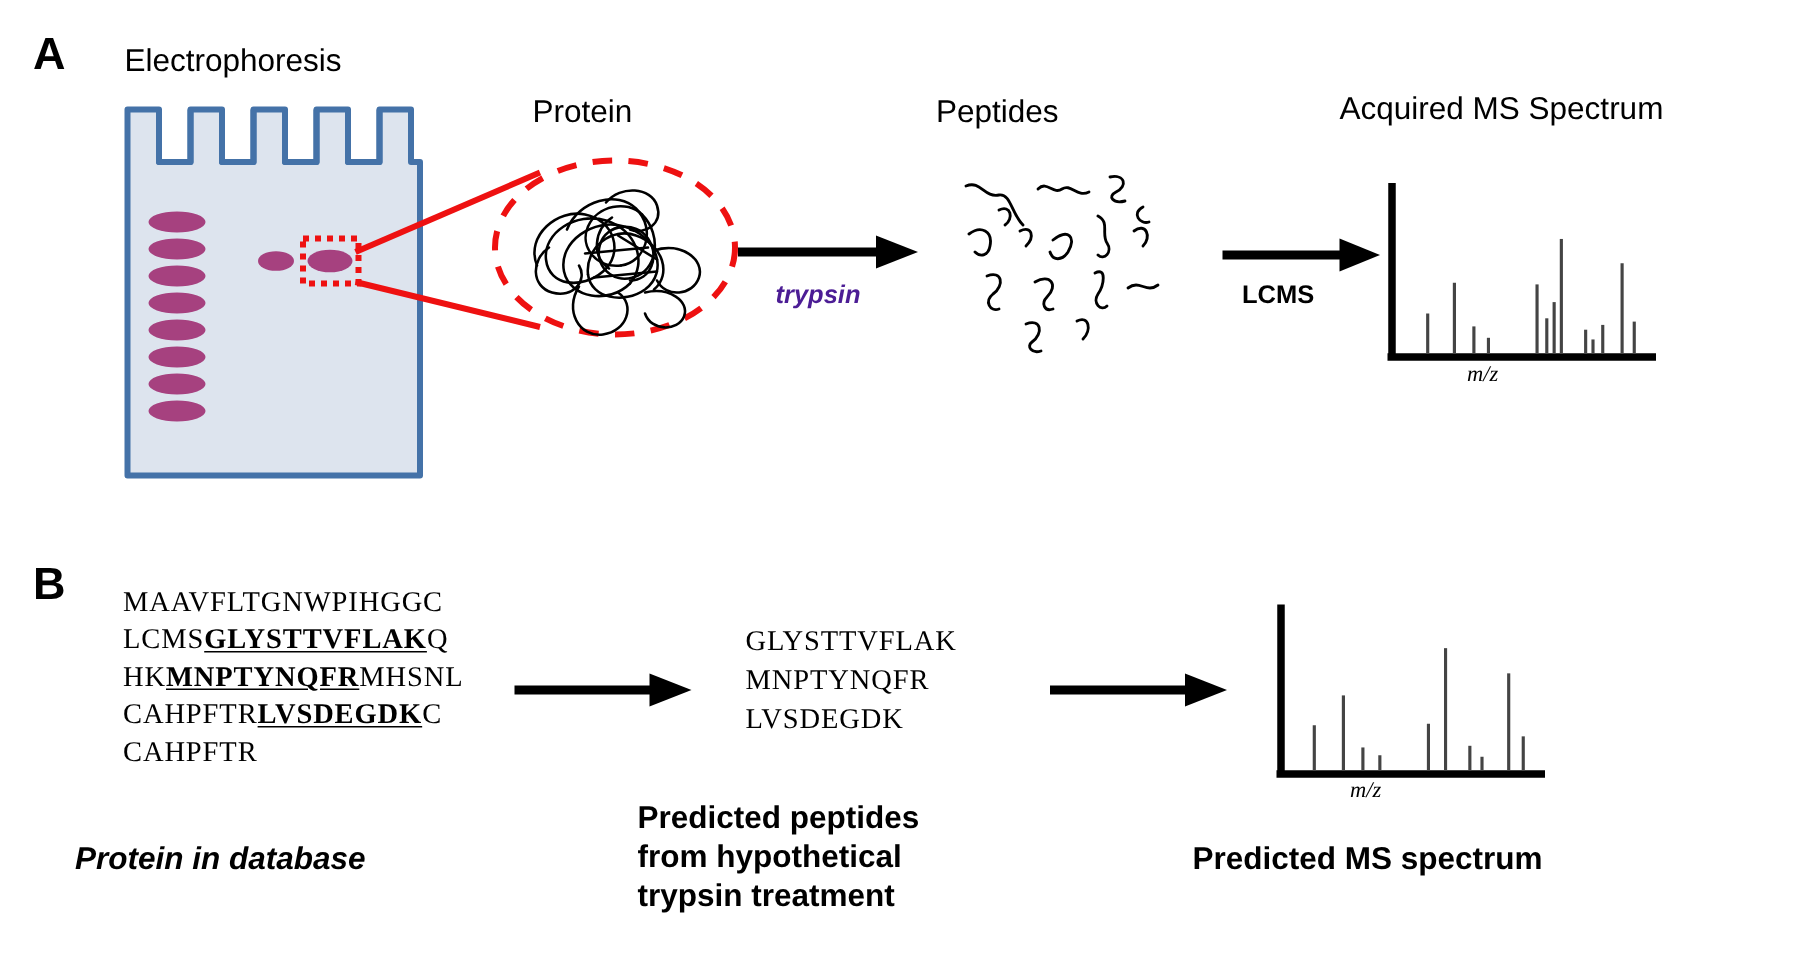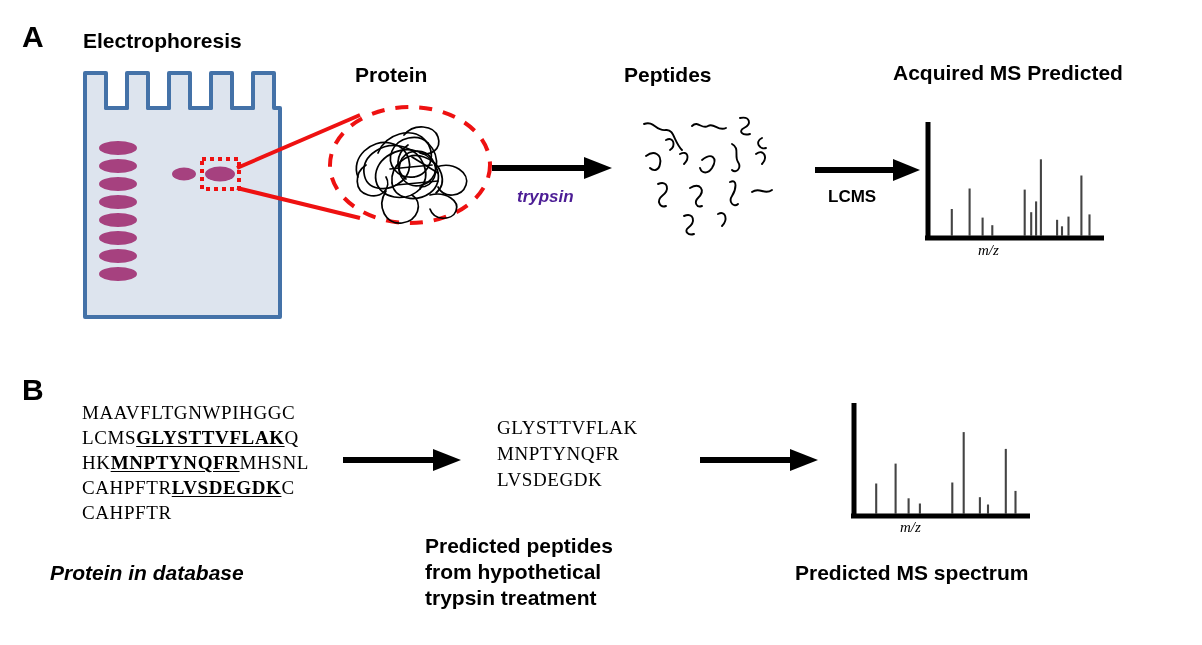--- a/index.html
+++ b/index.html
@@ -1,21 +1,21 @@
 <!DOCTYPE html>
 <html><head>
 <meta charset="utf-8">
 <style>
   html,body{margin:0;padding:0;background:#ffffff;}
   body{width:1202px;height:645px;position:relative;overflow:hidden;
        font-family:"Liberation Sans",sans-serif;color:#000;}
   .fig{position:absolute;left:0;top:0;width:1202px;height:645px;}
   .abs{position:absolute;}
   .panel-letter{font-weight:bold;font-size:30px;line-height:1;letter-spacing:0;}
-  .hdr{font-weight:bold;font-size:21px;line-height:1;white-space:nowrap;}
+  .hdr{font-weight:normal;font-size:21px;line-height:1;white-space:nowrap;}
   .caption{font-weight:bold;font-size:21px;line-height:26px;text-align:left;white-space:nowrap;}
   .caption.multi{white-space:normal;}
   .arrow-lbl{font-weight:bold;font-size:17px;line-height:1;white-space:nowrap;}
   .arrow-lbl.trypsin{color:#4c1d95;font-style:italic;}
   .seq{font-family:"Liberation Serif",serif;font-size:19px;line-height:25px;
        letter-spacing:0.6px;white-space:pre;}
   .seq b{font-family:"Liberation Serif",serif;font-weight:bold;
          text-decoration:underline;text-underline-offset:2px;}
   .pep{font-family:"Liberation Serif",serif;font-size:19px;line-height:26px;
        letter-spacing:0.6px;white-space:pre;}
@@ -29,21 +29,21 @@
 <div class="fig">
 
   <div class="abs panel-letter" style="left:22px;top:22px;">A</div>
 
   <div class="abs hdr" style="left:83px;top:30px;">Electrophoresis</div>
 
   <div class="abs hdr" style="left:355px;top:64px;">Protein</div>
 
   <div class="abs hdr" style="left:624px;top:64px;">Peptides</div>
 
-  <div class="abs hdr" style="left:893px;top:62px;">Acquired MS Predicted</div>
+  <div class="abs hdr" style="left:893px;top:62px;">Acquired MS Spectrum</div>
 
   <div class="abs" style="left:82px;top:70px;">
     <svg width="210" height="250" viewBox="0 0 210 250">
       <path d="M3,3 H24 V38 H45 V3 H66 V38 H87 V3 H108 V38 H129 V3 H150 V38 H171 V3 H192
                V38 H198 V247 H3 Z" fill="#dde4ee" stroke="#4472a8" stroke-width="4" stroke-linejoin="round"></path>
 
       <g fill="none" stroke="#4472a8" stroke-width="4" stroke-linejoin="round">
         <path d="M24,3 V38 H45 V3"></path>
         <path d="M66,3 V38 H87 V3"></path>
         <path d="M108,3 V38 H129 V3"></path>
@@ -161,21 +161,21 @@
           <line x1="146.5" x2="146.5" y1="114" y2="94.6"></line>
           <line x1="159.4" x2="159.4" y1="114" y2="53.5"></line>
           <line x1="167.5" x2="167.5" y1="114" y2="92.4"></line>
         </g>
     </svg>
   </div>
   <div class="abs mz" style="left:978px;top:243px;width:70px;">m/z</div>
 
   <div class="abs panel-letter" style="left:22px;top:375px;">B</div>
 
-  <div class="abs seq" style="left:82px;top:400px;"><div><span>MAAVFLTGNWPIHGGC</span></div><div><span>LCMS</span><b>GLYSTTVFLAK</b><span>Q</span></div><div><span>HK</span><b>MNPTYNQFR</b><span>MHSNL</span></div><div><span>CAHPFTR</span><b>LVSDEGDK</b><span>C</span></div><div><span>CAHPFTR</span></div></div>
+  <div class="abs seq" style="left:82px;top:389px;"><div><span>MAAVFLTGNWPIHGGC</span></div><div><span>LCMS</span><b>GLYSTTVFLAK</b><span>Q</span></div><div><span>HK</span><b>MNPTYNQFR</b><span>MHSNL</span></div><div><span>CAHPFTR</span><b>LVSDEGDK</b><span>C</span></div><div><span>CAHPFTR</span></div></div>
 
   <div class="abs caption" style="left:50px;top:560px;width:255px;font-style:italic;">Protein in database</div>
 
   <div class="abs" style="left:343px;top:447px;">
     <svg width="118" height="26" viewBox="0 0 118 26">
       <line x1="0" y1="13" x2="94" y2="13" stroke="#000" stroke-width="6"></line>
       <polygon points="90,2 118,13 90,24" fill="#000"></polygon>
     </svg>
   </div>
 

